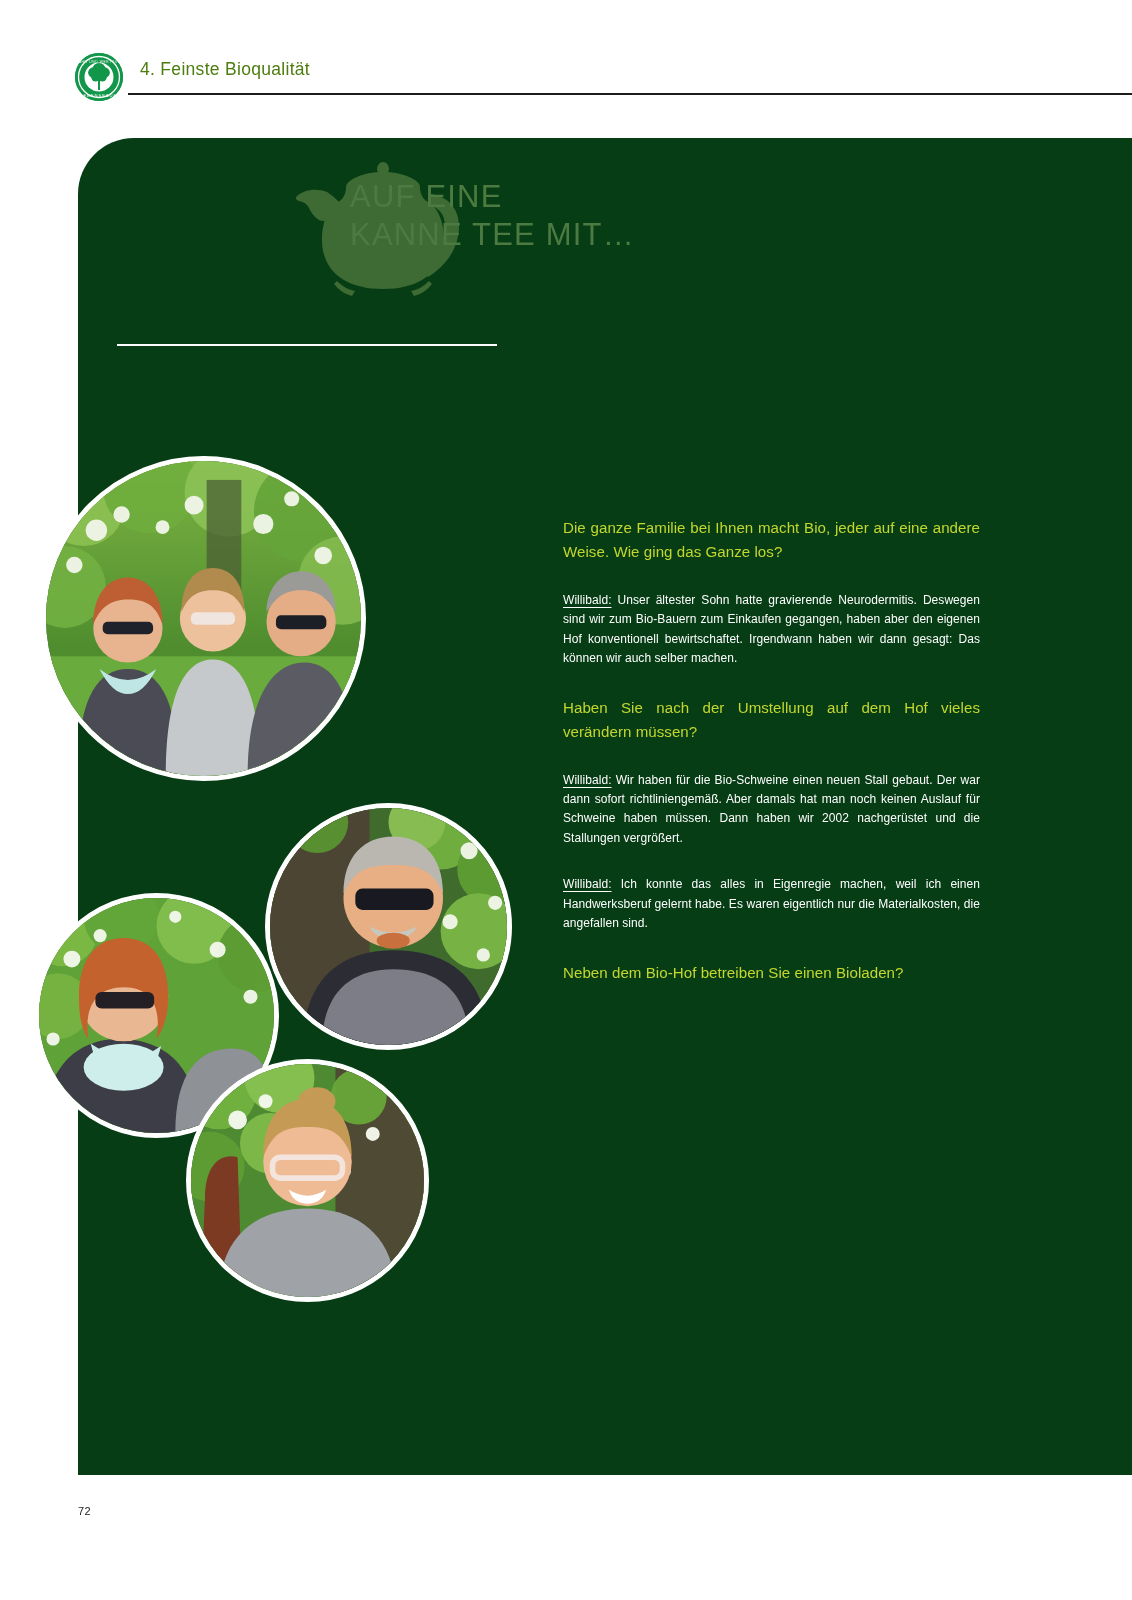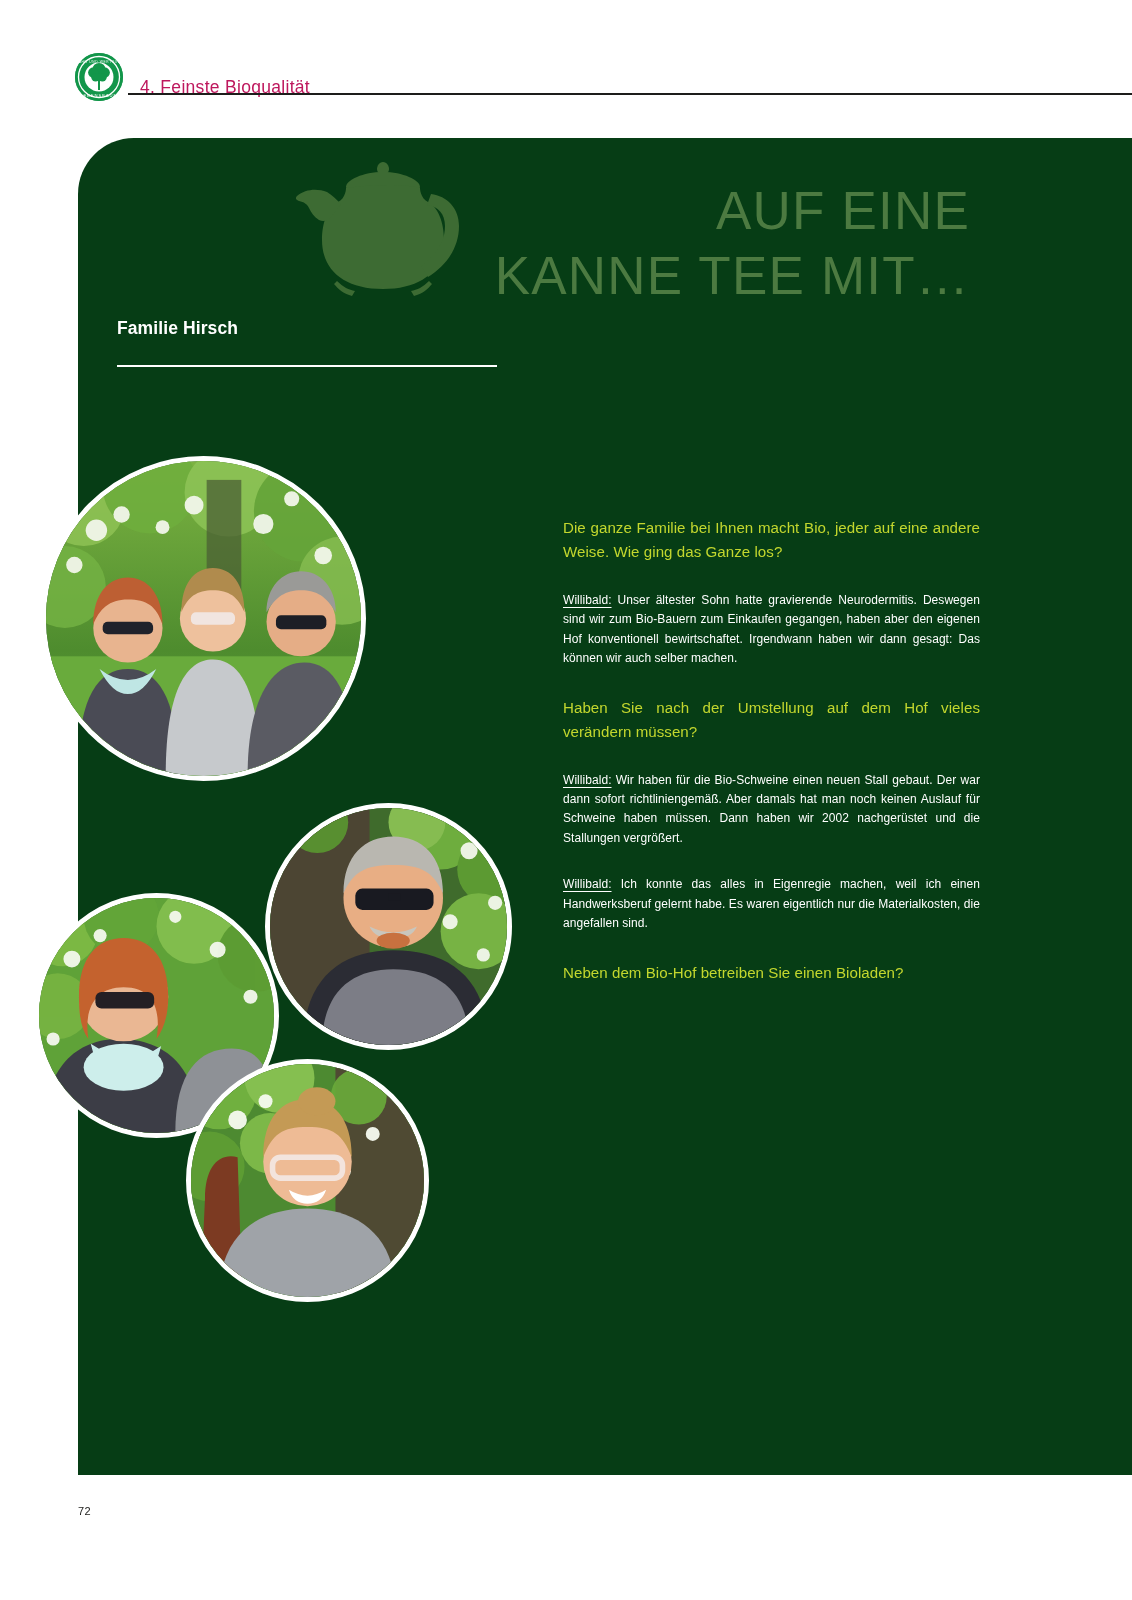--- a/index.html
+++ b/index.html
@@ -34,24 +34,23 @@
     display: block;
   }
   .brand-logo svg { display: block; width: 48px; height: 48px; }
 
   .header-title {
     position: absolute;
     left: 140px;
     top: 59px;
     font-size: 17.5px;
     letter-spacing: 0.3px;
-    color: #be185d;
+    color: #4d7c0f;
     font-weight: 400;
     white-space: nowrap;
-    margin-top: 18px;
   }
   .header-rule {
     position: absolute;
     left: 128px;
     top: 93px;
     width: 1004px;
     height: 1.6px;
     background: #1d1d1b;
   }
 
@@ -74,23 +73,22 @@
     width: 205px;
     height: 140px;
   }
   .teapot-icon svg { display: block; width: 205px; height: 140px; }
 
   .hero-title {
     position: absolute;
     right: 162px;
     top: 178px;
     width: 620px;
-    text-align: right;
     color: #4c7a41;
-    font-size: 53px;
+    font-size: 31px;
     line-height: 1.23;
     font-weight: 300;
     letter-spacing: 1.2px;
     white-space: pre-line;
   }
 
   
   .family-block {
     position: absolute;
     left: 117px;
@@ -221,21 +219,20 @@
       <path d="M148 36 c16 2 28 14 28 32 c0 22 -13 40 -31 51 l-7 -11 c14 -9 24 -24 24 -40
                c0 -12 -7 -20 -18 -21 z"></path>
     </g>
   </svg>
 </div>
 
 <div class="hero-title">AUF EINE
 KANNE TEE MIT…</div>
 
 <div class="family-block">
-  <div class="family-name">Familie Hirsch</div>
   <div class="family-rule"></div>
 </div>
 
 <div class="photo photo-family">
   <svg viewBox="0 0 100 100" preserveAspectRatio="xMidYMid slice" aria-hidden="true">
     <defs>
       <linearGradient id="sky1" x1="0" y1="0" x2="0" y2="1">
         <stop offset="0%" stop-color="#7cb342"></stop>
           <stop offset="60%" stop-color="#4e8c2e"></stop>
         <stop offset="100%" stop-color="#5fa23a"></stop>

